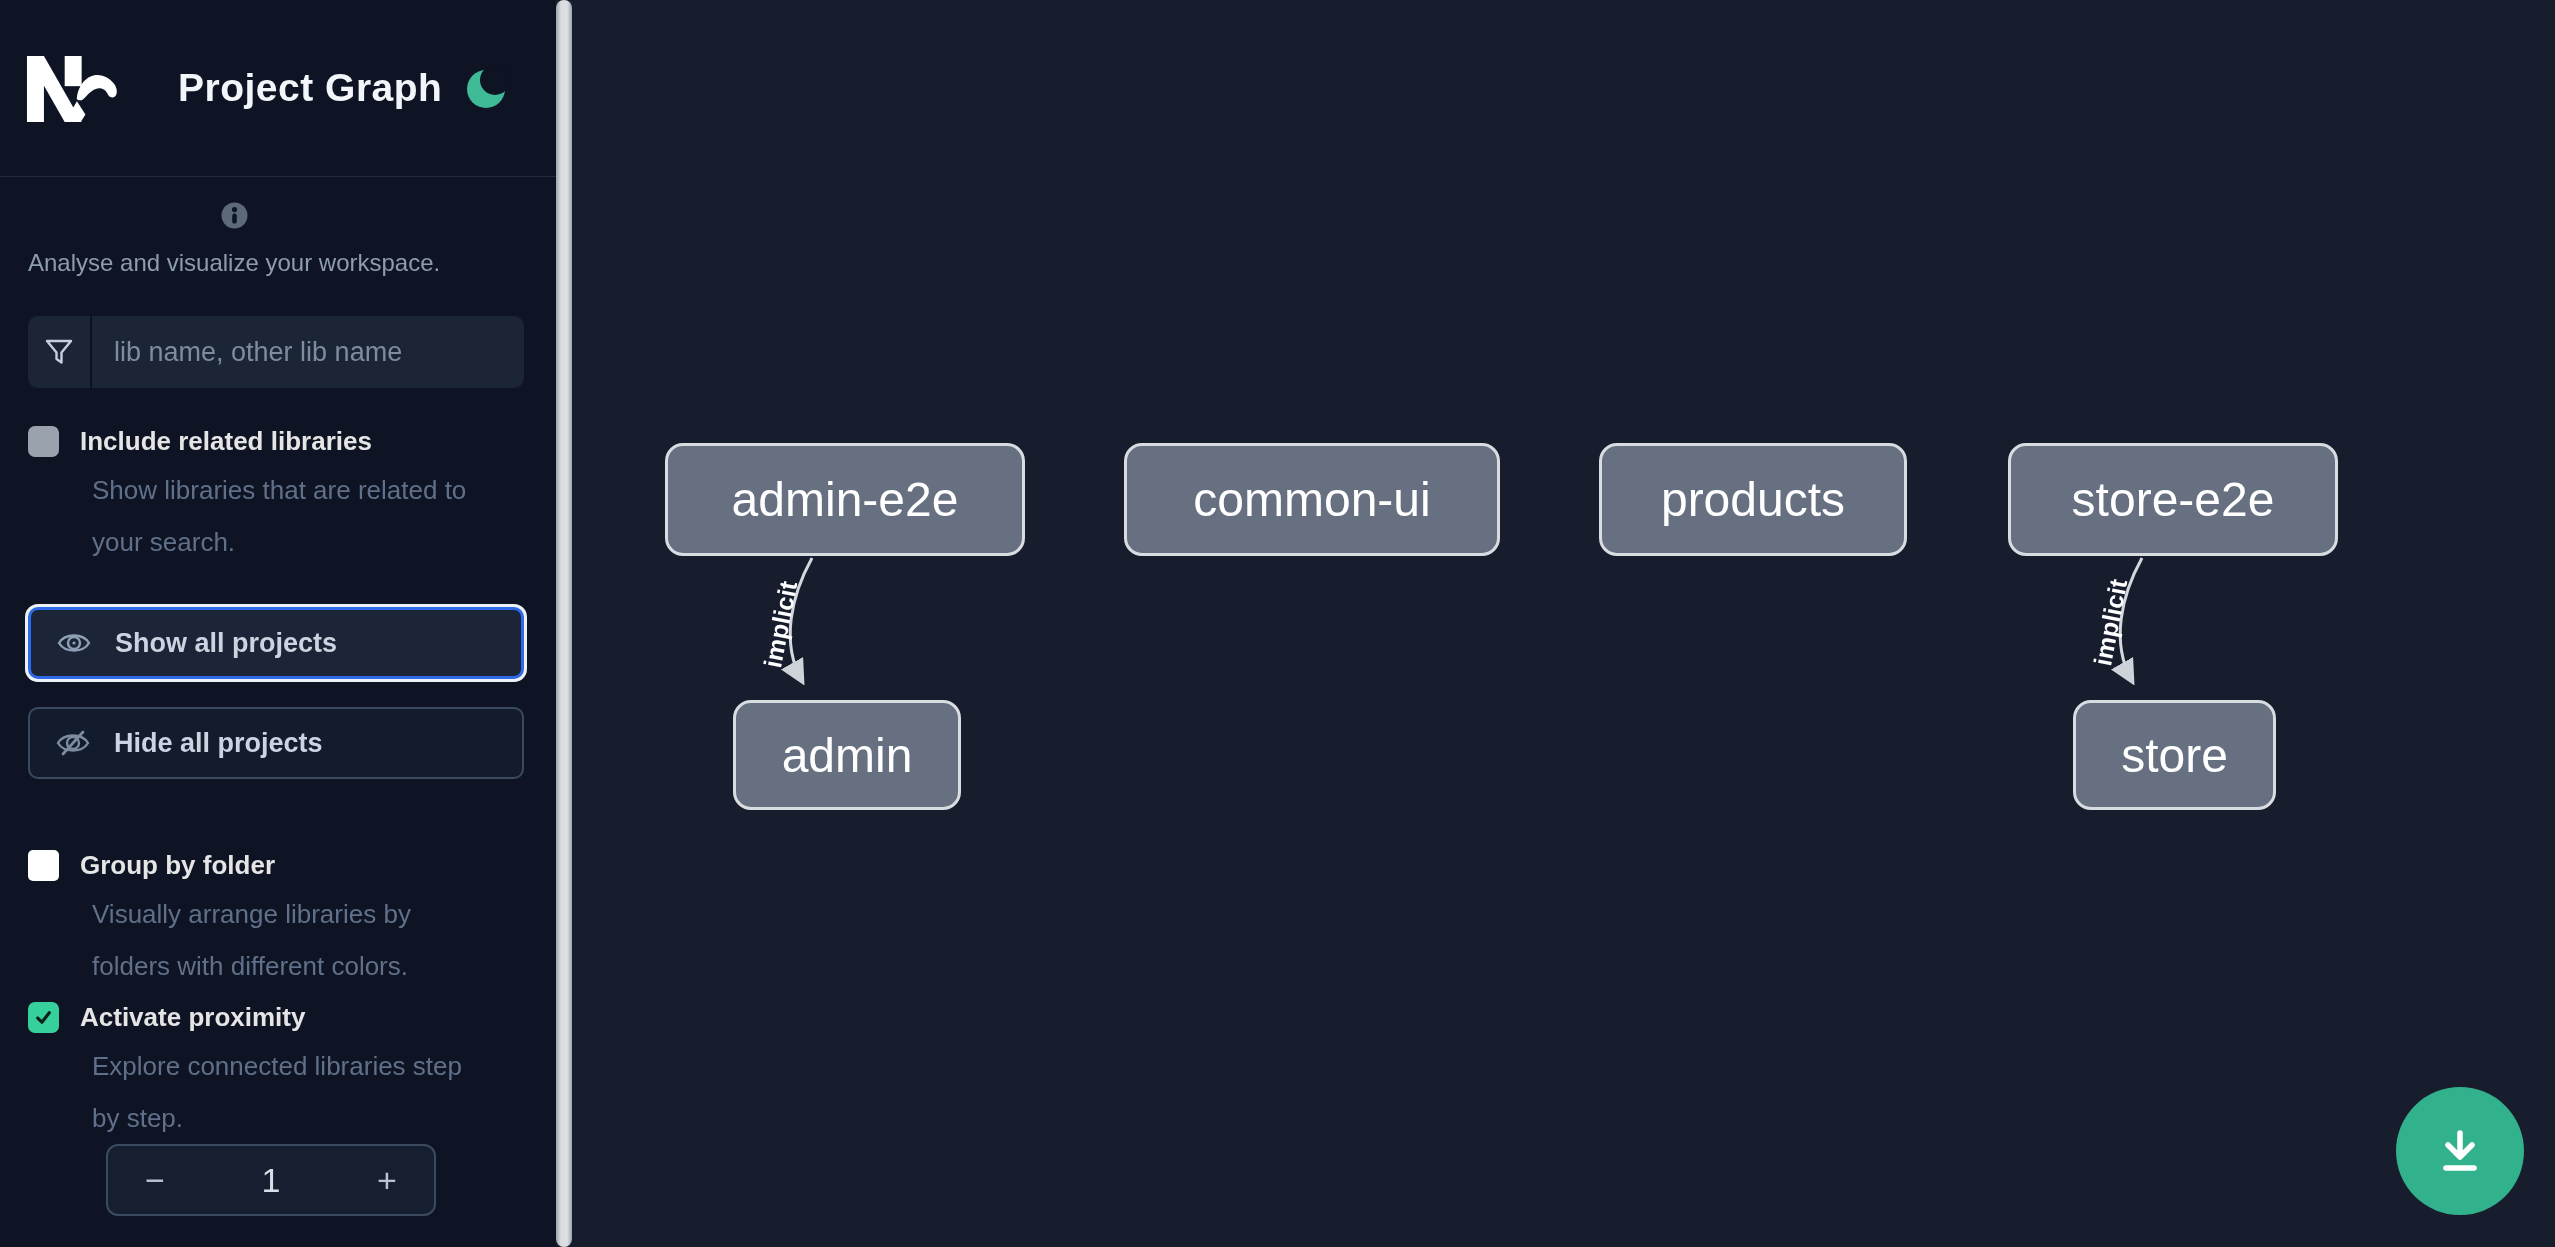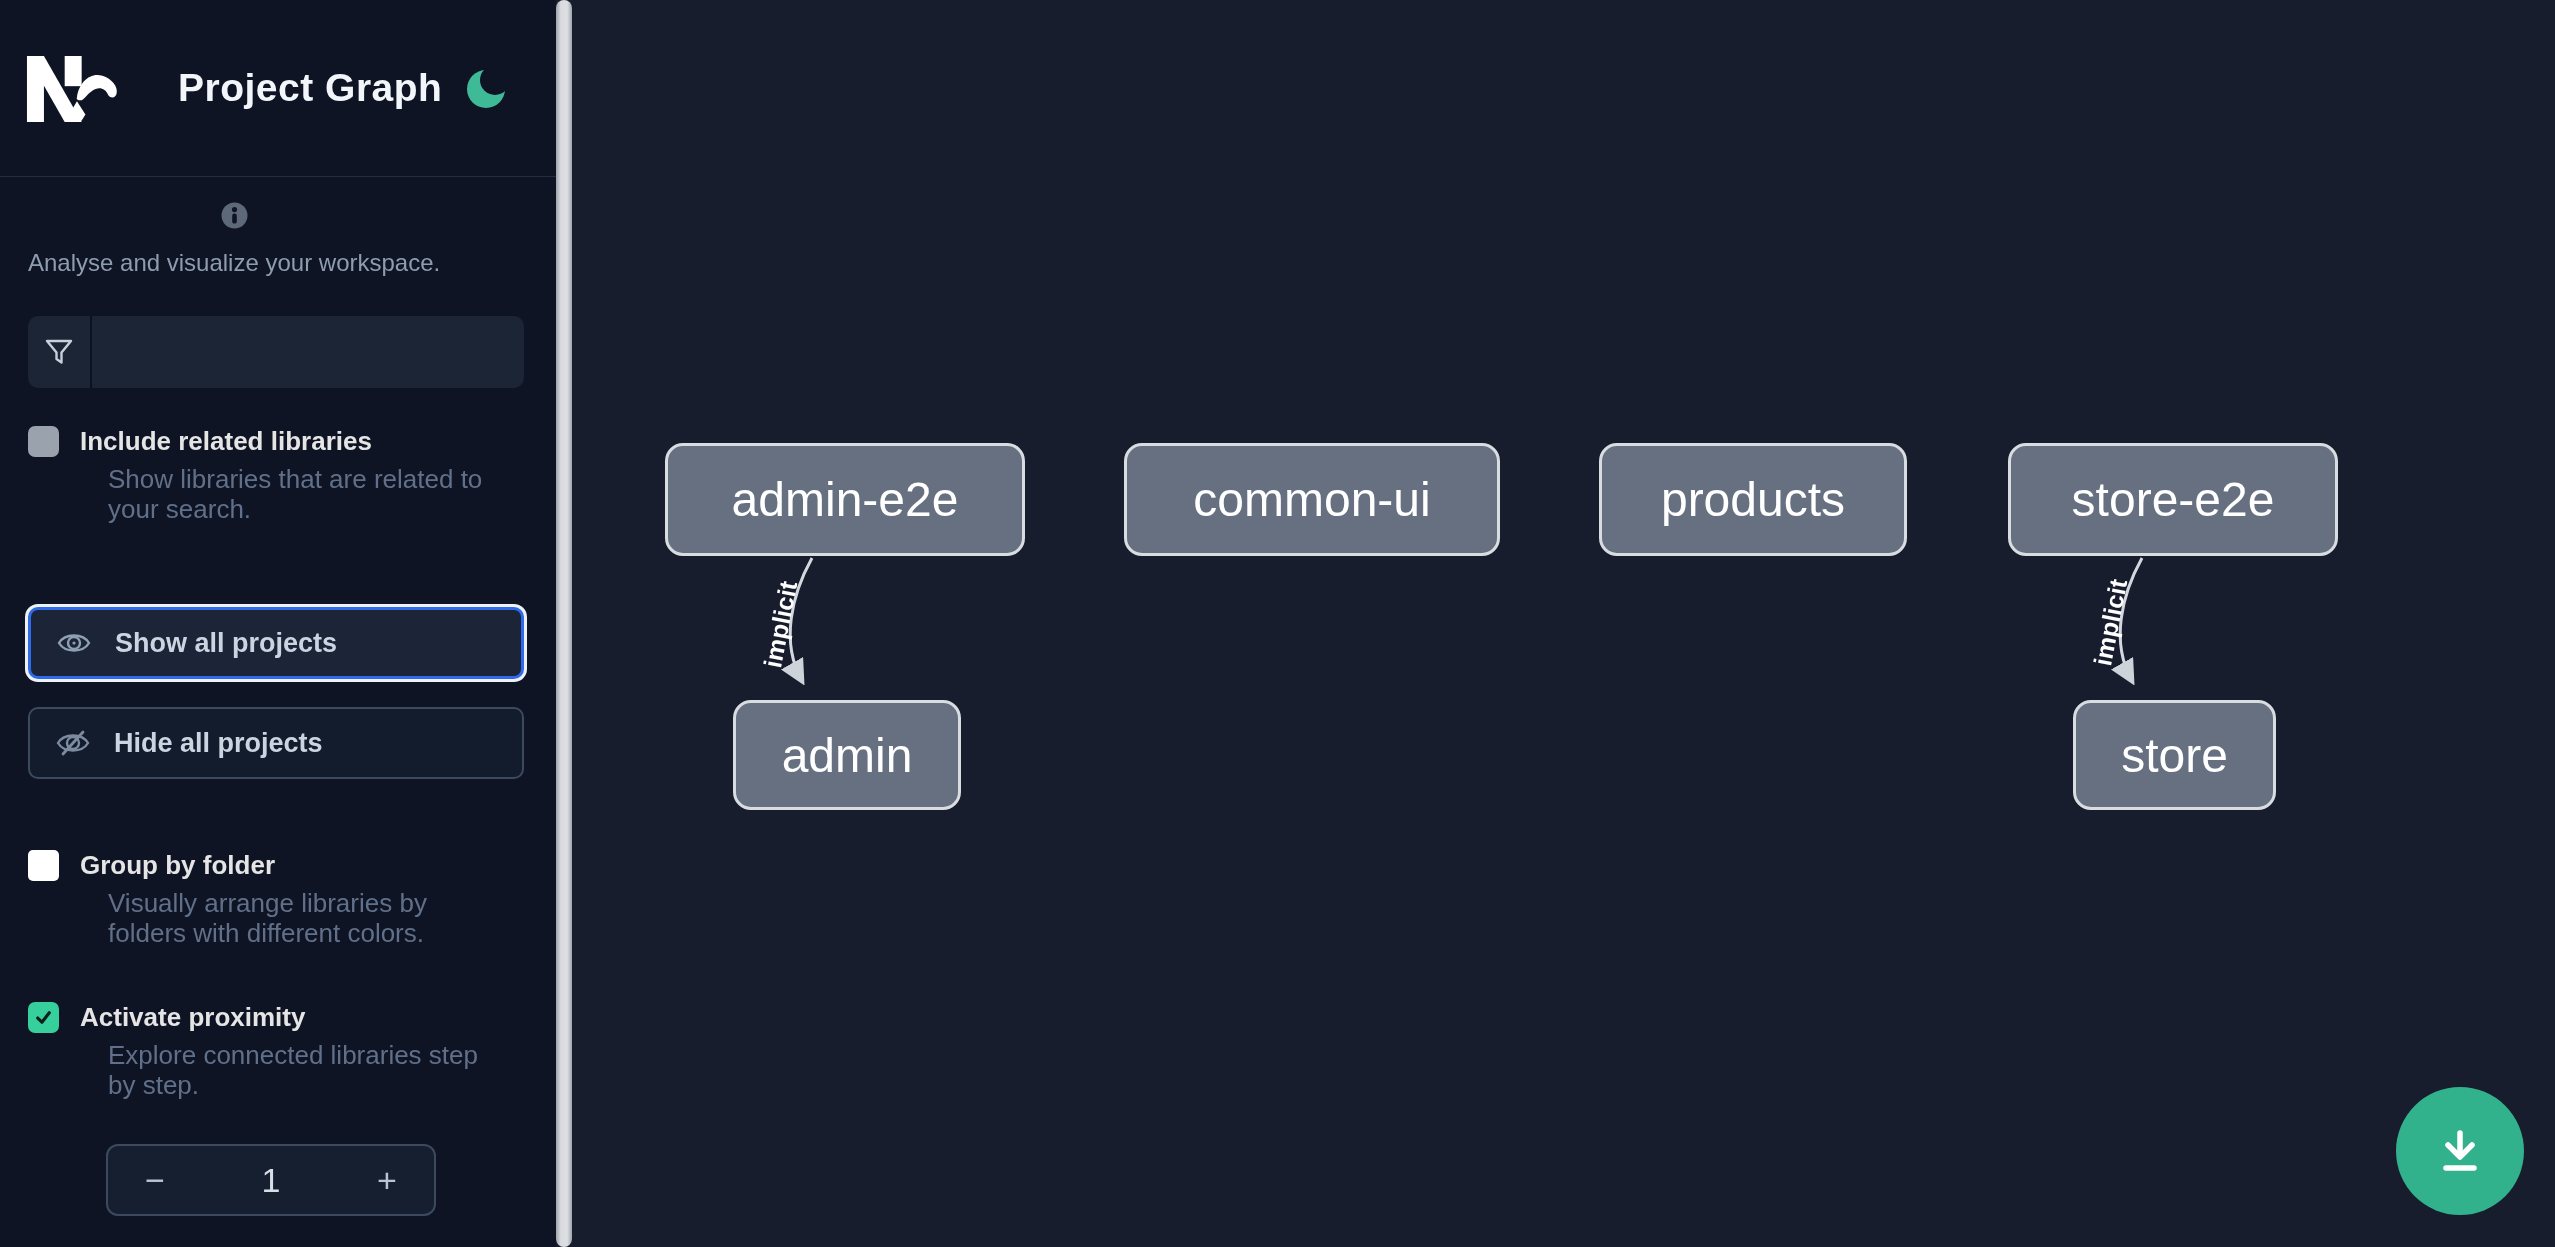--- a/index.html
+++ b/index.html
@@ -22,21 +22,21 @@
   .search-icon-cell { width:64px; display:flex; align-items:center; justify-content:center; border-right:2px solid #0b1322; }
   .search-input { flex:1; background:transparent; border:none; outline:none; padding:0 22px; font-size:27px; color:#c7d1de; font-family:inherit; }
   .search-input::placeholder { color:#7e8ca0; opacity:1; }
 
   .opt-row { position:absolute; left:28px; width:500px; }
   .opt-row .cb { position:absolute; left:0; top:2px; width:31px; height:31px; }
   .cb-gray { background:#9aa2ae; border-radius:7px; }
   .cb-white { background:#ffffff; border-radius:5px; }
   .cb-green { background:#35d09c; border-radius:7px; display:flex; align-items:center; justify-content:center; }
   .opt-label { display:block; margin-left:52px; font-size:26px; font-weight:700; color:#e5e5e5; line-height:34px; }
-  .opt-desc { display:block; margin-left:80px; margin-top:6px; font-size:26px; color:#61708a; line-height:30px; white-space:pre-line; }
+  .opt-desc { display:block; margin-left:64px; margin-top:6px; font-size:26px; color:#61708a; line-height:52px; white-space:pre-line; }
   #opt-include { top:424px; }
   #opt-group { top:848px; }
   #opt-activate { top:1000px; }
 
   .action-btn { position:absolute; left:28px; width:496px; height:72px; border-radius:10px; display:flex; align-items:center; gap:24px; padding:0 26px; cursor:pointer; font-family:inherit; }
   .action-label { font-size:27px; font-weight:700; color:#cbd5e1; }
   #btn-show { top:607px; background:#1b2537; border:3px solid #2f6be8; box-shadow:0 0 0 3px #eef2f6; }
   #btn-hide { top:707px; background:#131c2d; border:2px solid #3b4a5f; }
 
   .stepper { position:absolute; left:106px; top:1144px; width:330px; height:72px; border:2px solid #3b4a5f; border-radius:12px; background:#161f30; display:flex; overflow:hidden; }
@@ -100,20 +100,21 @@
       </svg>
       <span class="info-text">Analyse and visualize your workspace.</span>
     </div>
 
     <div class="search-box">
       <div class="search-icon-cell">
         <svg width="32" height="32" viewBox="0 0 32 32">
           <path d="M4 5h24l-9.5 11.5v10l-5-3.4v-6.6z" fill="none" stroke="#c6cfdb" stroke-width="2.4" stroke-linejoin="round"></path>
         </svg>
       </div>
+      <input class="search-input" type="text" placeholder="lib name, other lib name" style="">
     </div>
 
     <div class="opt-row" id="opt-include">
       <span class="cb cb-gray"></span>
       <span class="opt-label">Include related libraries</span>
       <span class="opt-desc">Show libraries that are related to
 your search.</span>
     </div>
 
     <button class="action-btn" id="btn-show">

